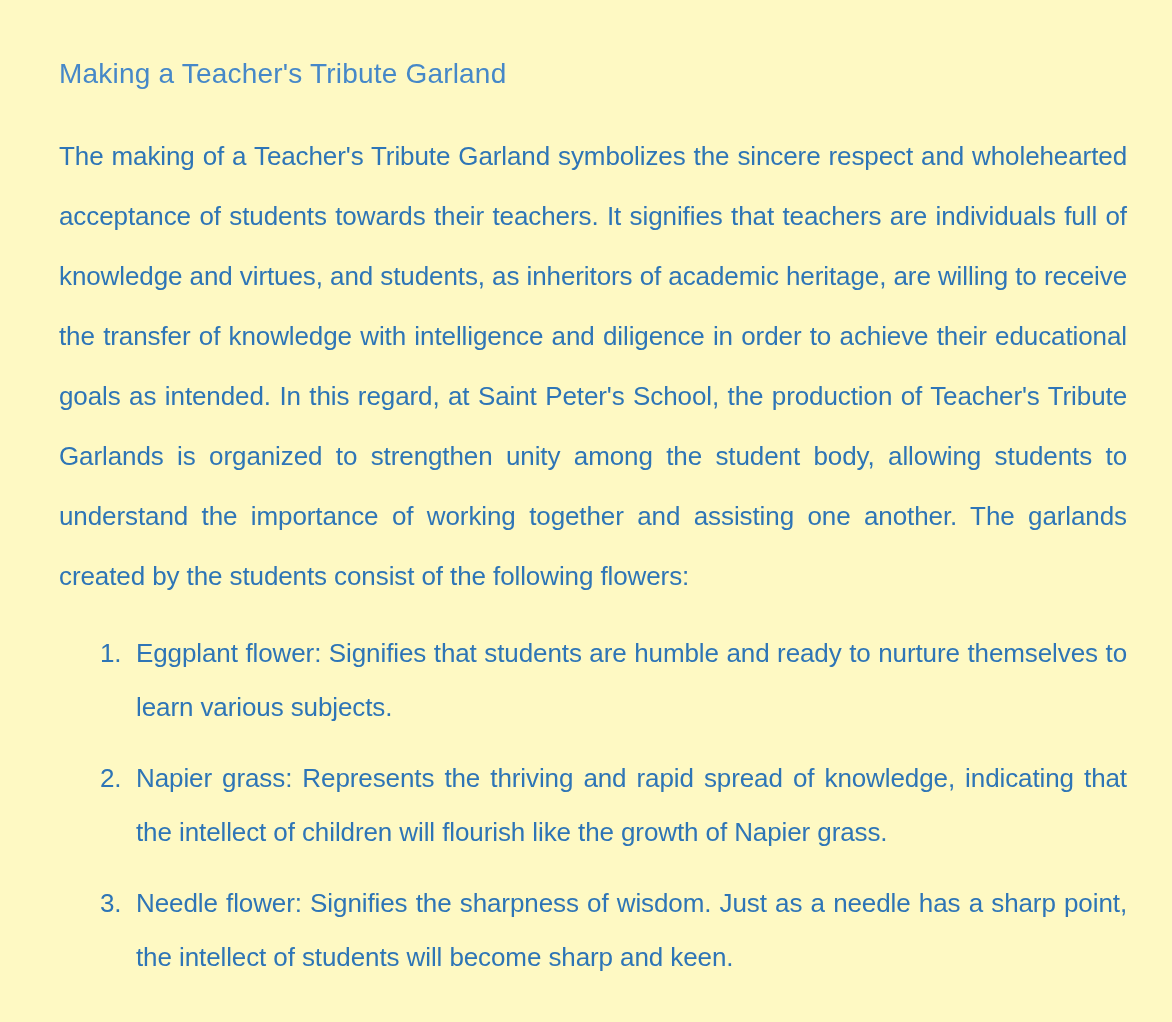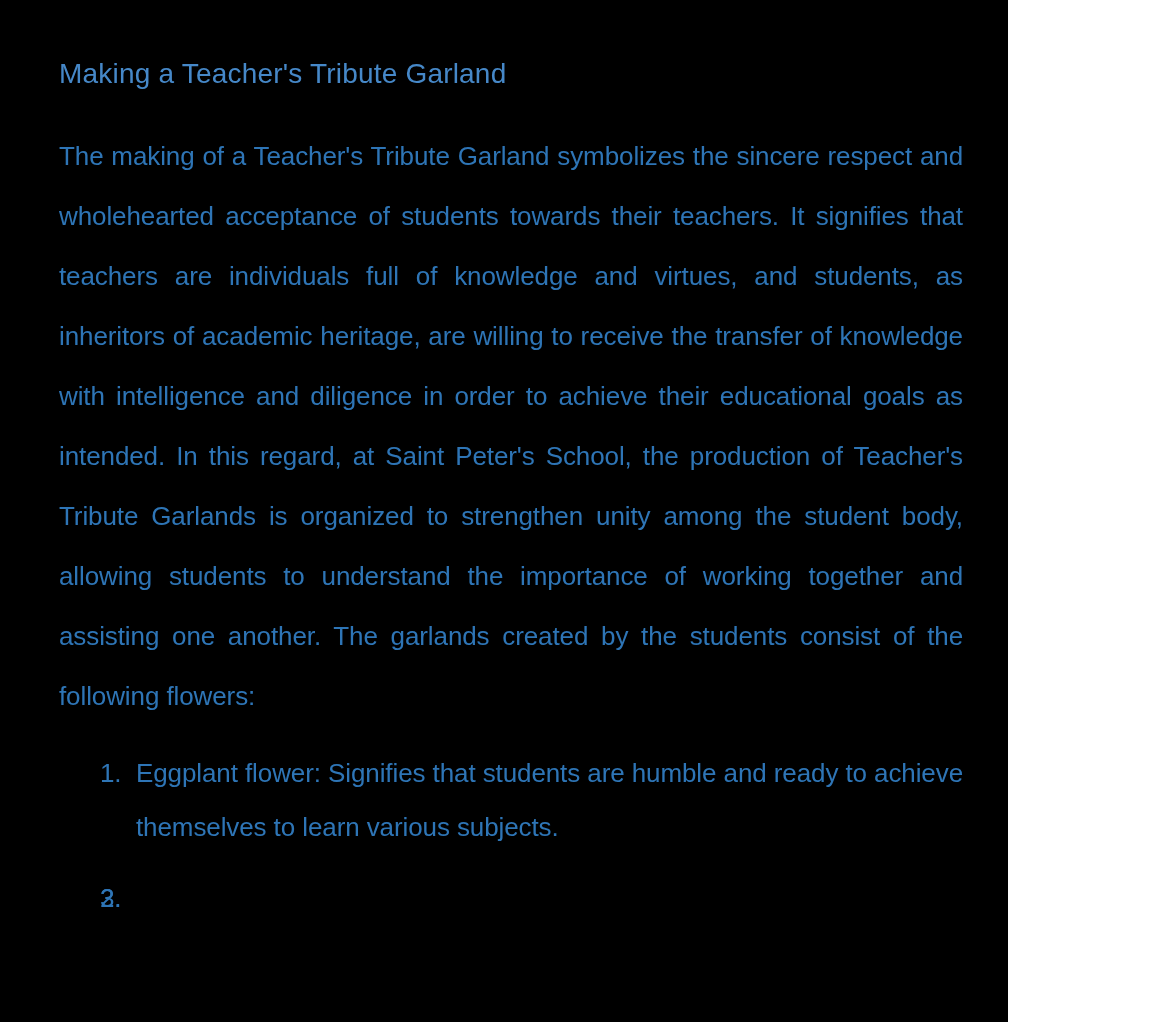--- a/index.html
+++ b/index.html
@@ -8,24 +8,24 @@
     background: #ffffff;
   }
   body {
     width: 1172px;
     height: 1022px;
     overflow: hidden;
     font-family: "Liberation Sans", sans-serif;
   }
   .page {
     box-sizing: border-box;
-    width: 1008px;
+    width: 1172px;
     height: 1022px;
     padding: 56px 45px 0 59px;
-    background: #000000;
+    background: #fef9c3;
   }
   .doc-title {
     margin: 0 0 34px 0;
     font-size: 28px;
     font-weight: 400;
     line-height: 36px;
     letter-spacing: 0.2px;
     color: #4688C8;
   }
   .doc-paragraph {
@@ -69,23 +69,25 @@
 
 <div class="page">
 
   <h1 class="doc-title">Making a Teacher's Tribute Garland</h1>
 
   <p class="doc-paragraph">The making of a Teacher's Tribute Garland symbolizes the sincere respect and wholehearted acceptance of students towards their teachers. It signifies that teachers are individuals full of knowledge and virtues, and students, as inheritors of academic heritage, are willing to receive the transfer of knowledge with intelligence and diligence in order to achieve their educational goals as intended. In this regard, at Saint Peter's School, the production of Teacher's Tribute Garlands is organized to strengthen unity among the student body, allowing students to understand the importance of working together and assisting one another. The garlands created by the students consist of the following flowers:</p>
 
   <ol class="flower-list">
     <li>
       <span class="item-number">1.</span>
-      <span class="item-text">Eggplant flower: Signifies that students are humble and ready to achieve themselves to learn various subjects.</span>
+      <span class="item-text">Eggplant flower: Signifies that students are humble and ready to nurture themselves to learn various subjects.</span>
     </li>
     <li>
       <span class="item-number">2.</span>
+      <span class="item-text">Napier grass: Represents the thriving and rapid spread of knowledge, indicating that the intellect of children will flourish like the growth of Napier grass.</span>
     </li>
     <li>
       <span class="item-number">3.</span>
+      <span class="item-text">Needle flower: Signifies the sharpness of wisdom. Just as a needle has a sharp point, the intellect of students will become sharp and keen.</span>
     </li>
   </ol>
 
 </div>
 
 </body></html>

